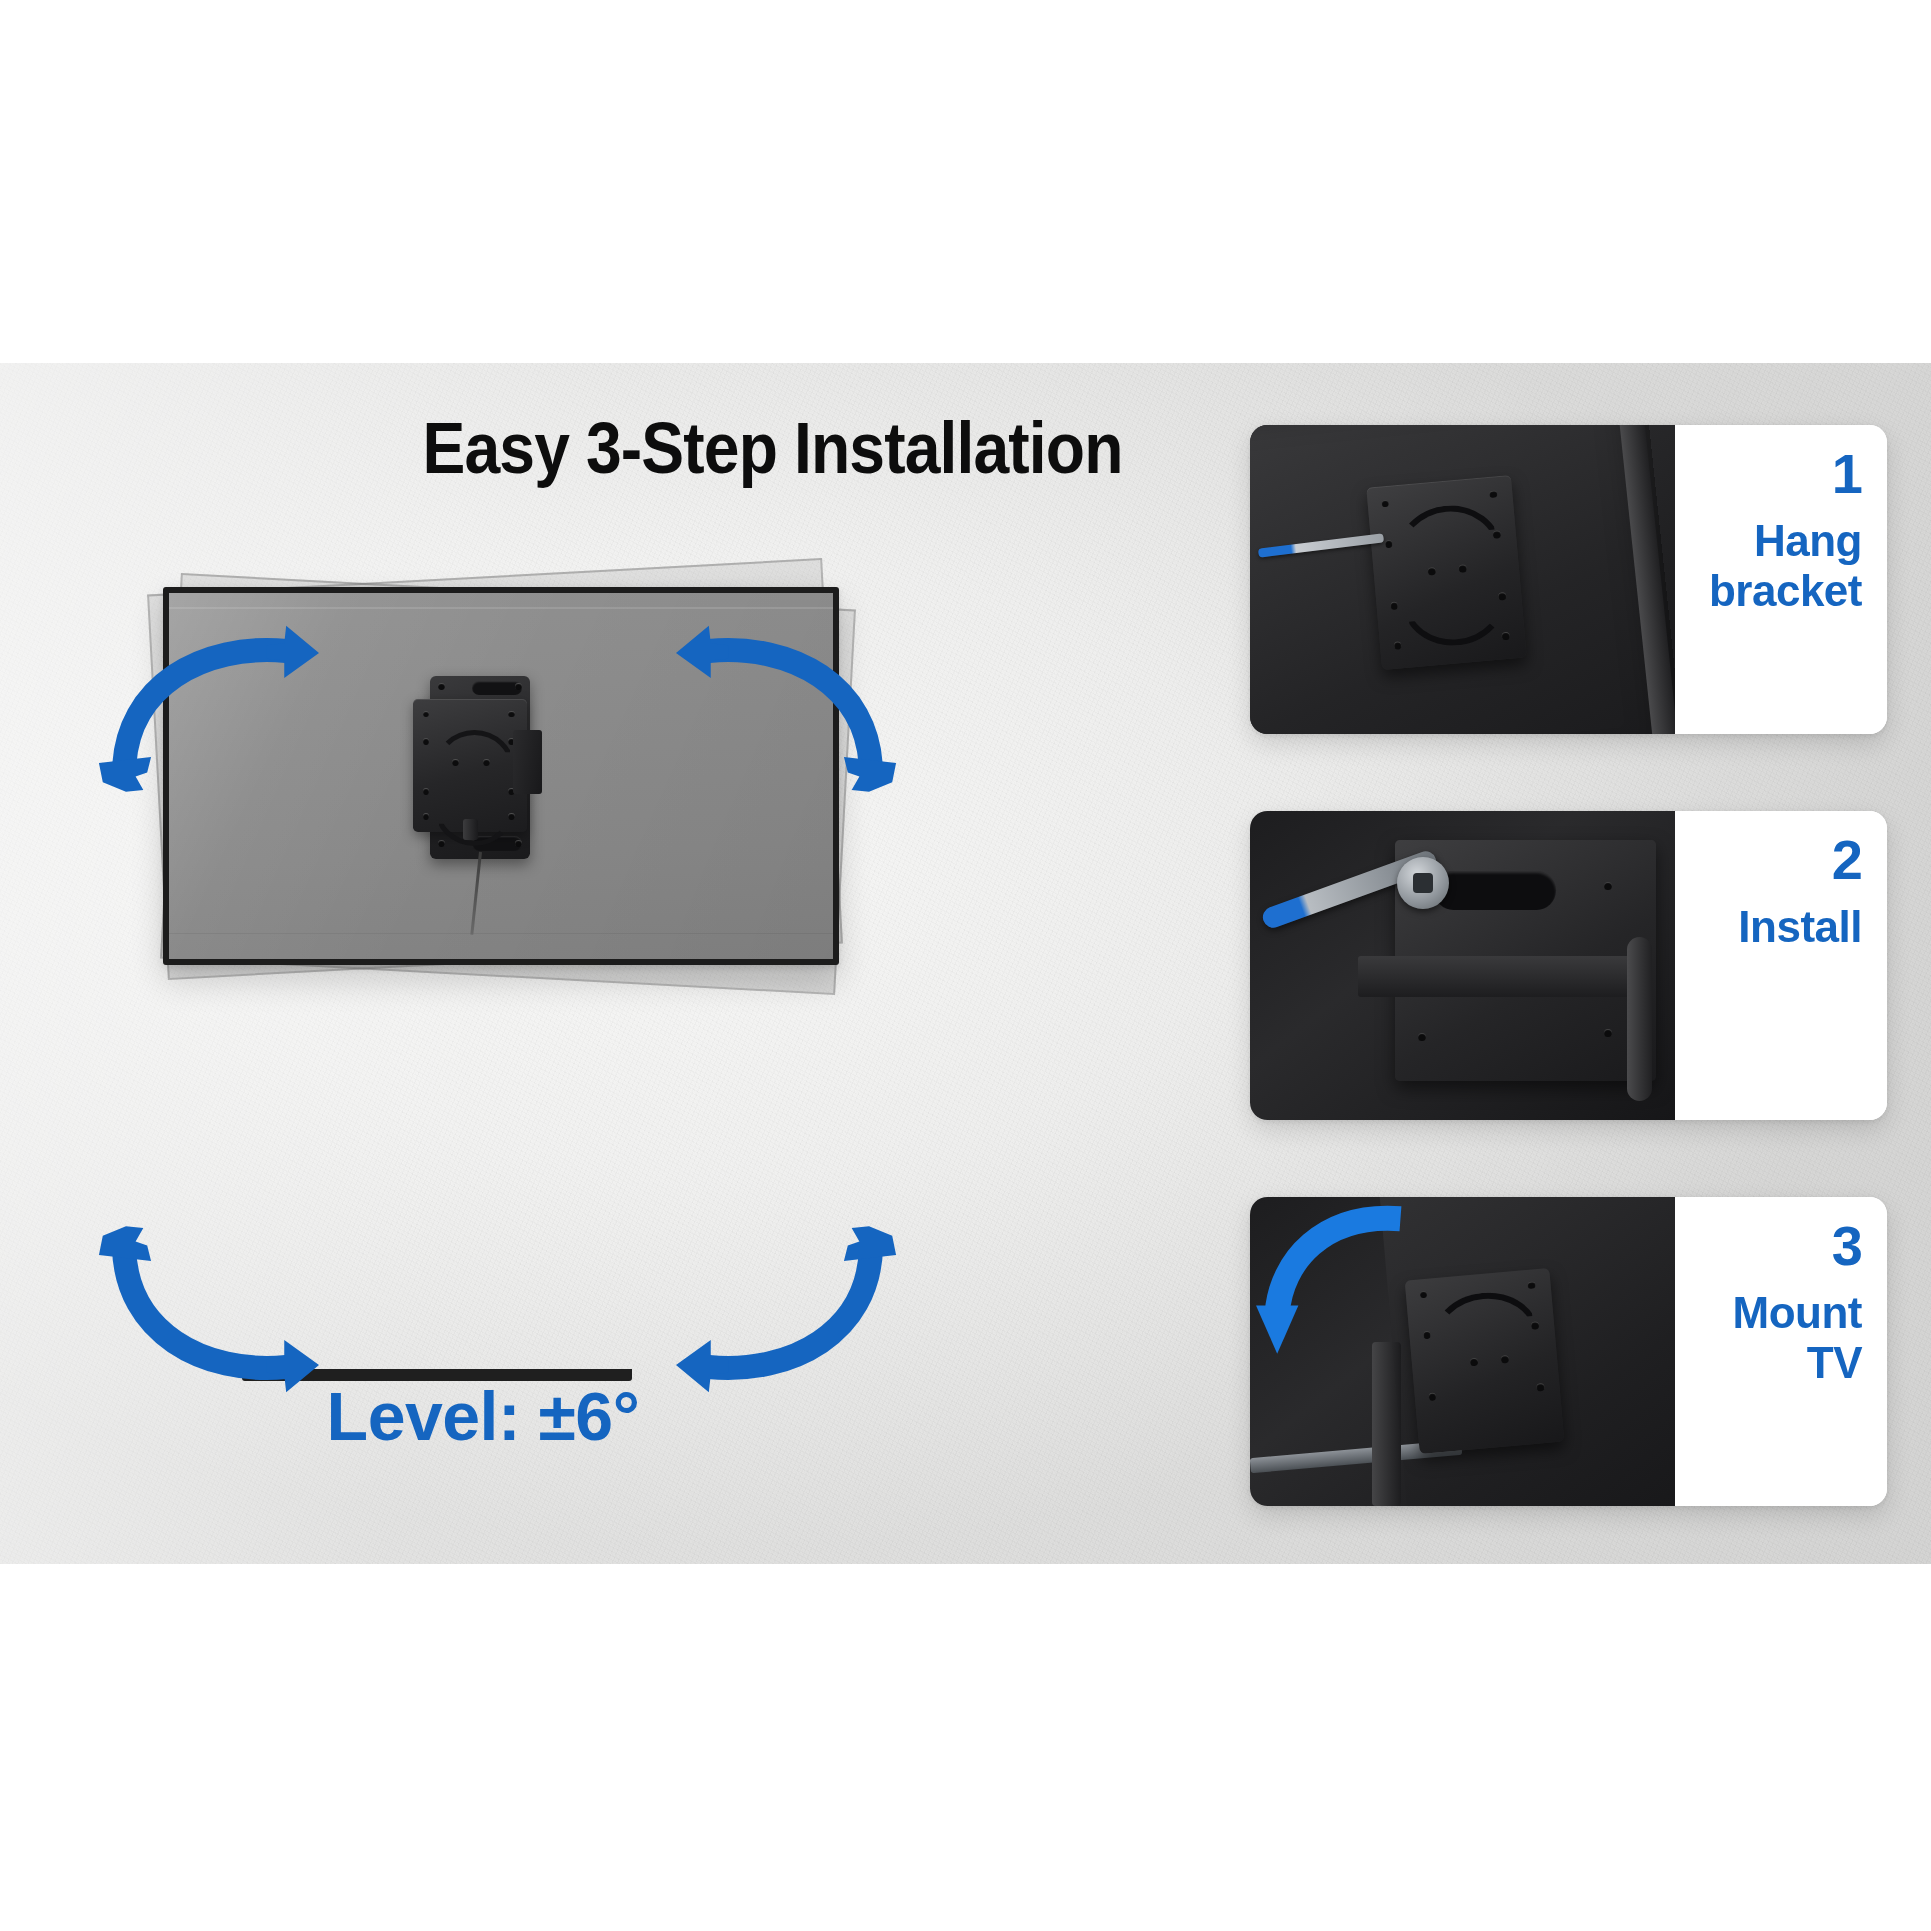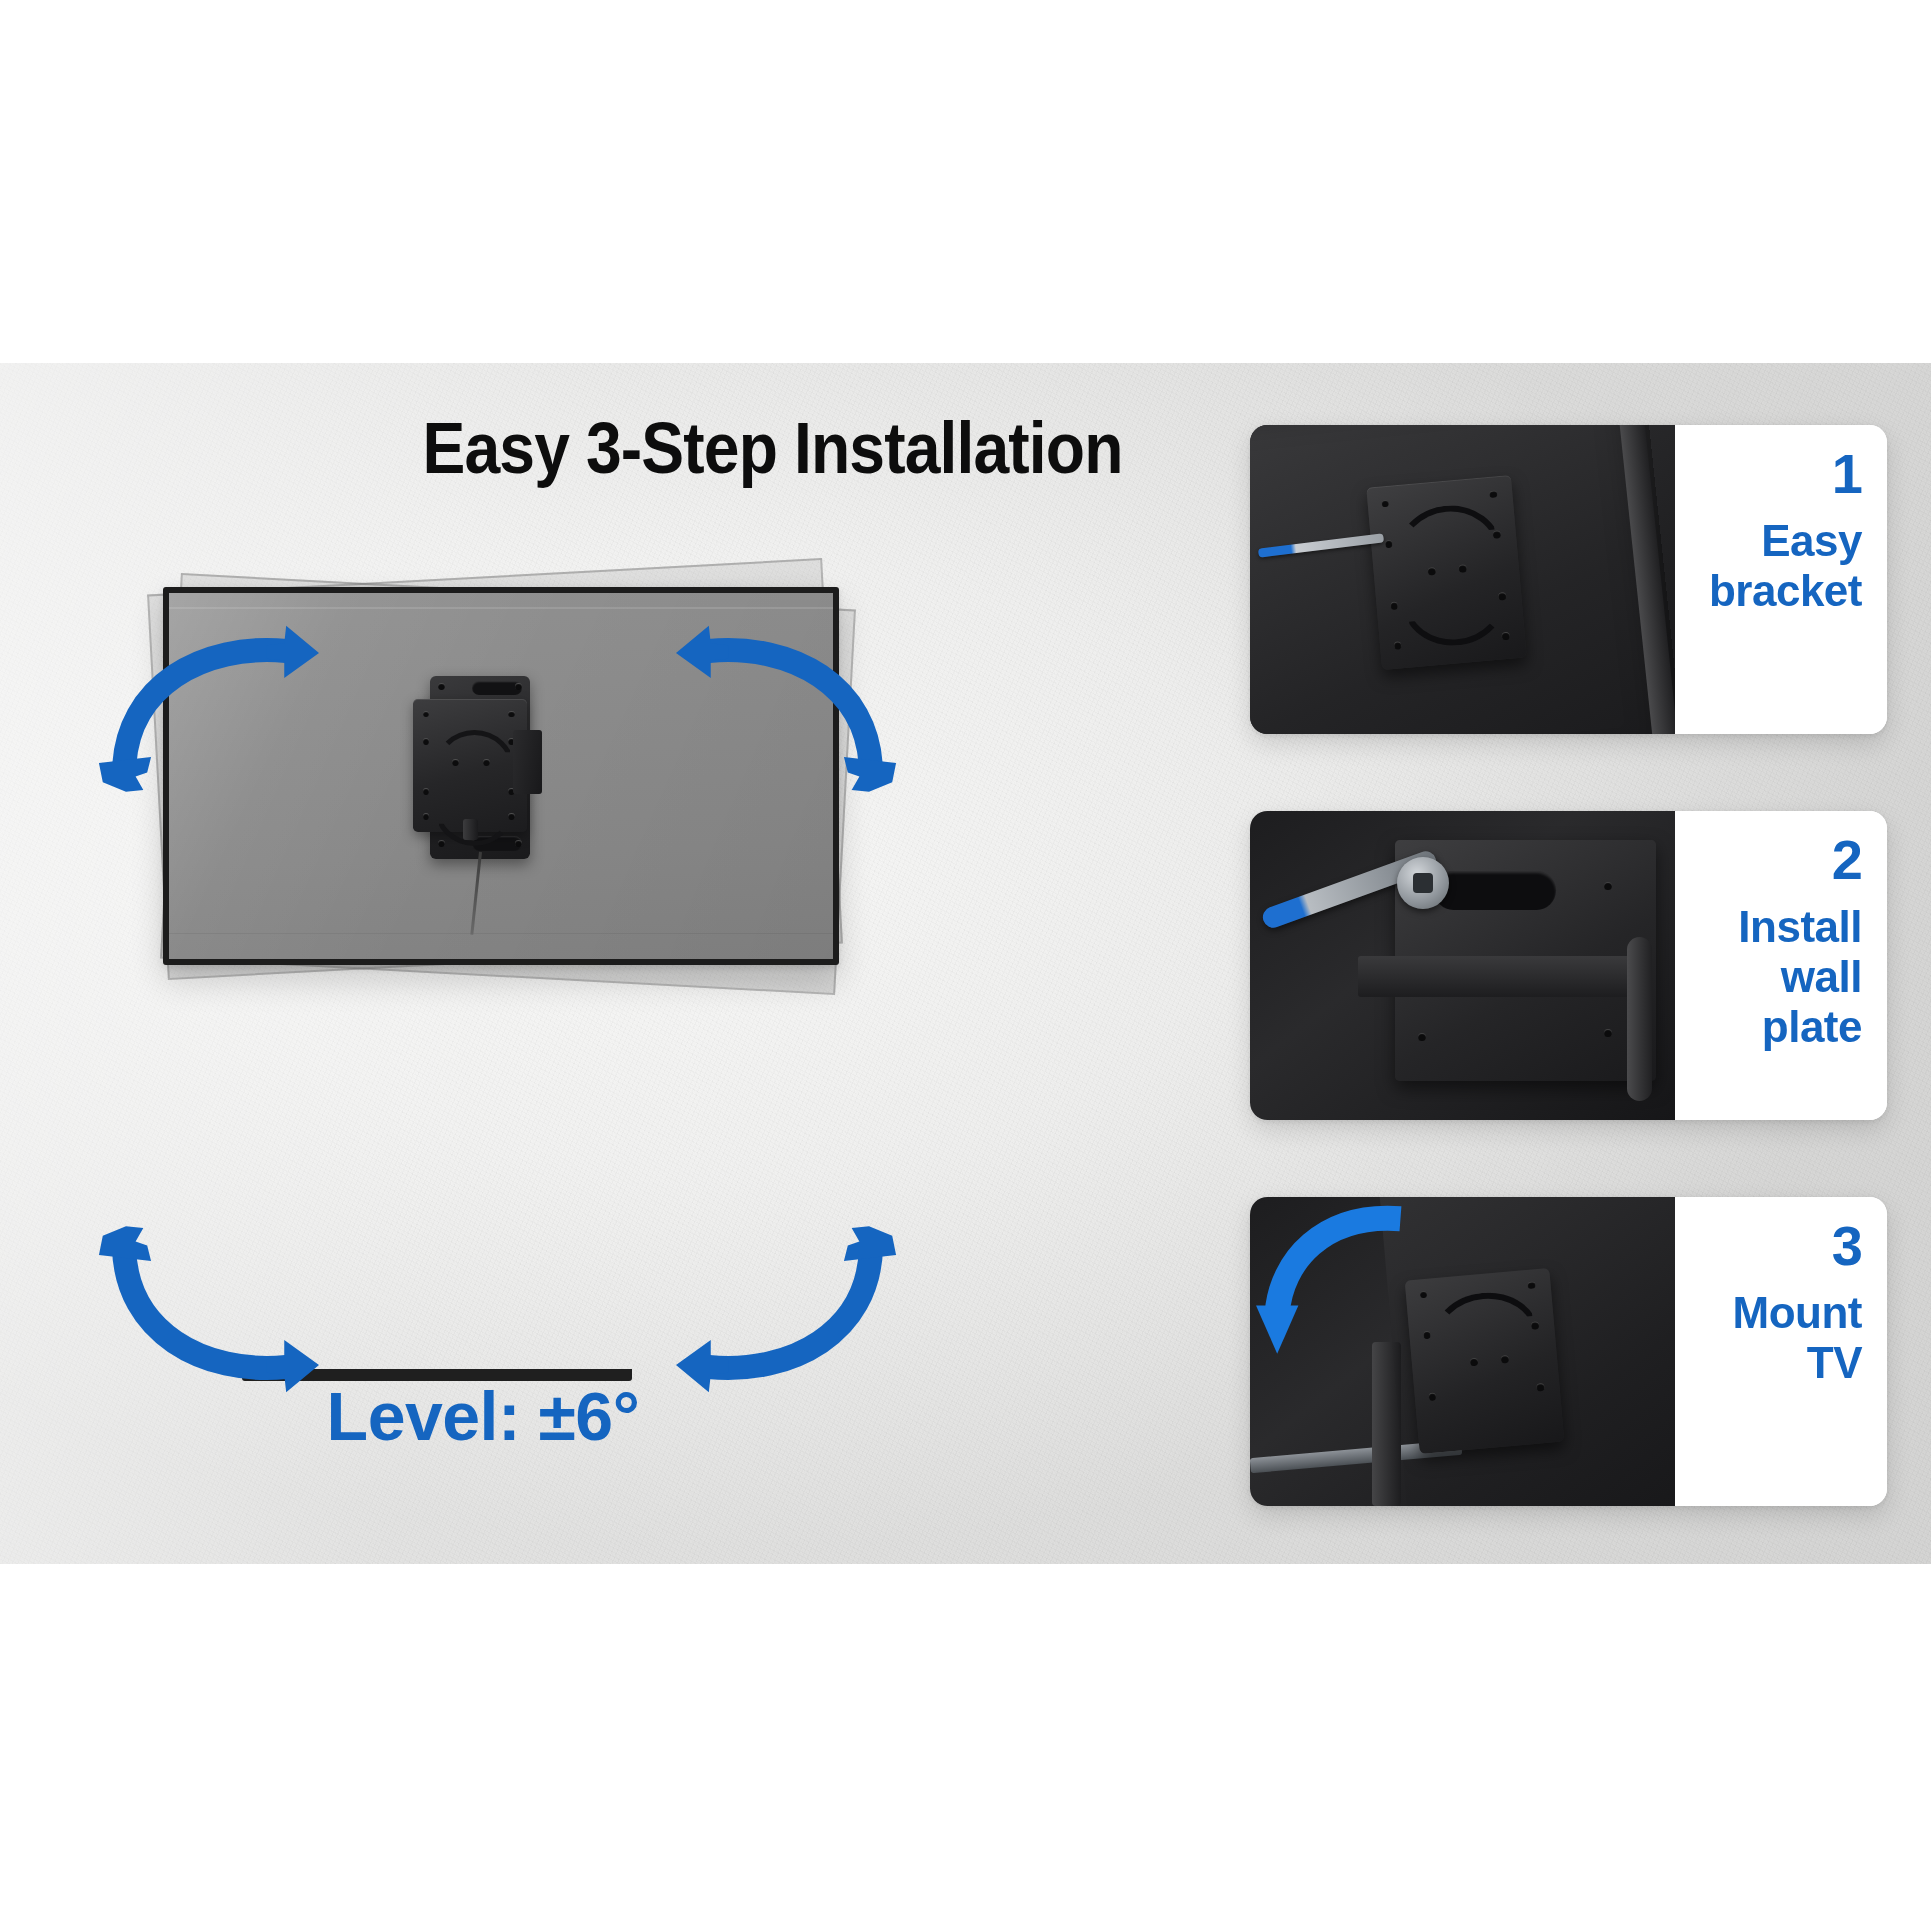--- a/index.html
+++ b/index.html
@@ -371,21 +371,21 @@
           <div class="hole" style="left:122px;top:116px;"></div>
           <div class="hole" style="left:122px;top:156px;"></div>
           <div class="hole" style="left:54px;top:85px;"></div>
           <div class="hole" style="left:85px;top:85px;"></div>
         </div>
         <div class="p1-driver"></div>
       </div>
       <div class="card-side">
         <div class="card-num">1</div>
         <div class="card-label">
-          <div>Easy</div>
+          <div>Hang</div>
           <div>bracket</div>
         </div>
       </div>
     </div>
 
     <div class="card card-2">
       <div class="card-photo">
         <div class="p2-plate">
           <div class="p2-slot"></div>
           <div class="hole" style="left:23px;top:145px;"></div>
@@ -395,21 +395,20 @@
         </div>
         <div class="p2-bar"></div>
         <div class="p2-post"></div>
         <div class="p2-ratchet"></div>
         <div class="p2-head"></div>
       </div>
       <div class="card-side">
         <div class="card-num">2</div>
         <div class="card-label">
           <div>Install</div>
-          <div>wall plate</div>
         </div>
       </div>
     </div>
 
     <div class="card card-3">
       <div class="card-photo">
         <div class="p3-tv"></div>
         <div class="p3-rail"></div>
         <div class="p3-post"></div>
         <div class="p3-plate">

